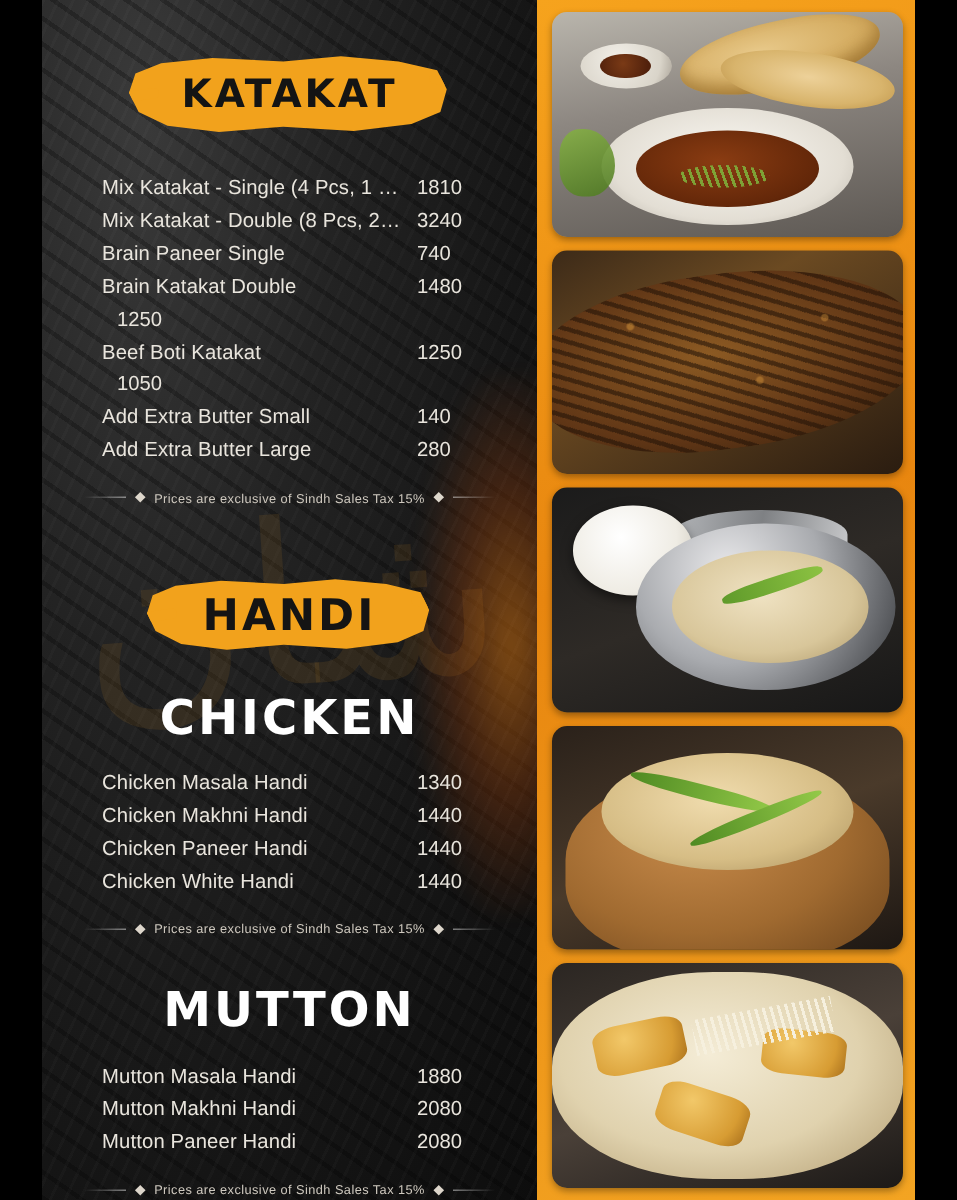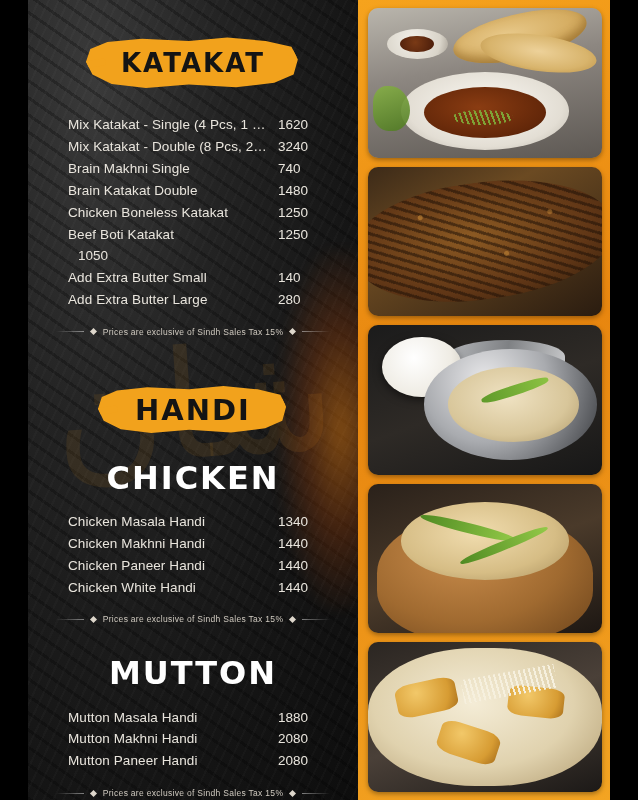--- a/index.html
+++ b/index.html
@@ -392,36 +392,35 @@
 
         <div style="height:34px"></div>
         <div class="banner">
           <div class="brush"></div>
           <div class="banner-text">KATAKAT</div>
         </div>
 
         <div class="items">
           <div class="item">
             <span class="item-name">Mix Katakat - Single (4 Pcs, 1 Brain)</span>
-            <span class="item-price">1620</span>
+            <span class="item-price">1810</span>
           </div>
           <div class="item">
             <span class="item-name">Mix Katakat - Double (8 Pcs, 2 brain)</span>
             <span class="item-price">3240</span>
           </div>
           <div class="item">
-            <span class="item-name">Brain Makhni Single</span>
+            <span class="item-name">Brain Paneer Single</span>
             <span class="item-price">740</span>
           </div>
           <div class="item">
             <span class="item-name">Brain Katakat Double</span>
             <span class="item-price">1480</span>
           </div>
           <div class="item">
-            <span class="item-name">Chicken Boneless Katakat</span>
             <span class="item-price">1250</span>
           </div>
           <div class="item">
             <span class="item-name">Beef Boti Katakat</span>
             <span class="item-price">1250</span>
           </div>
           <div class="item">
             <span class="item-price">1050</span>
           </div>
           <div class="item">

